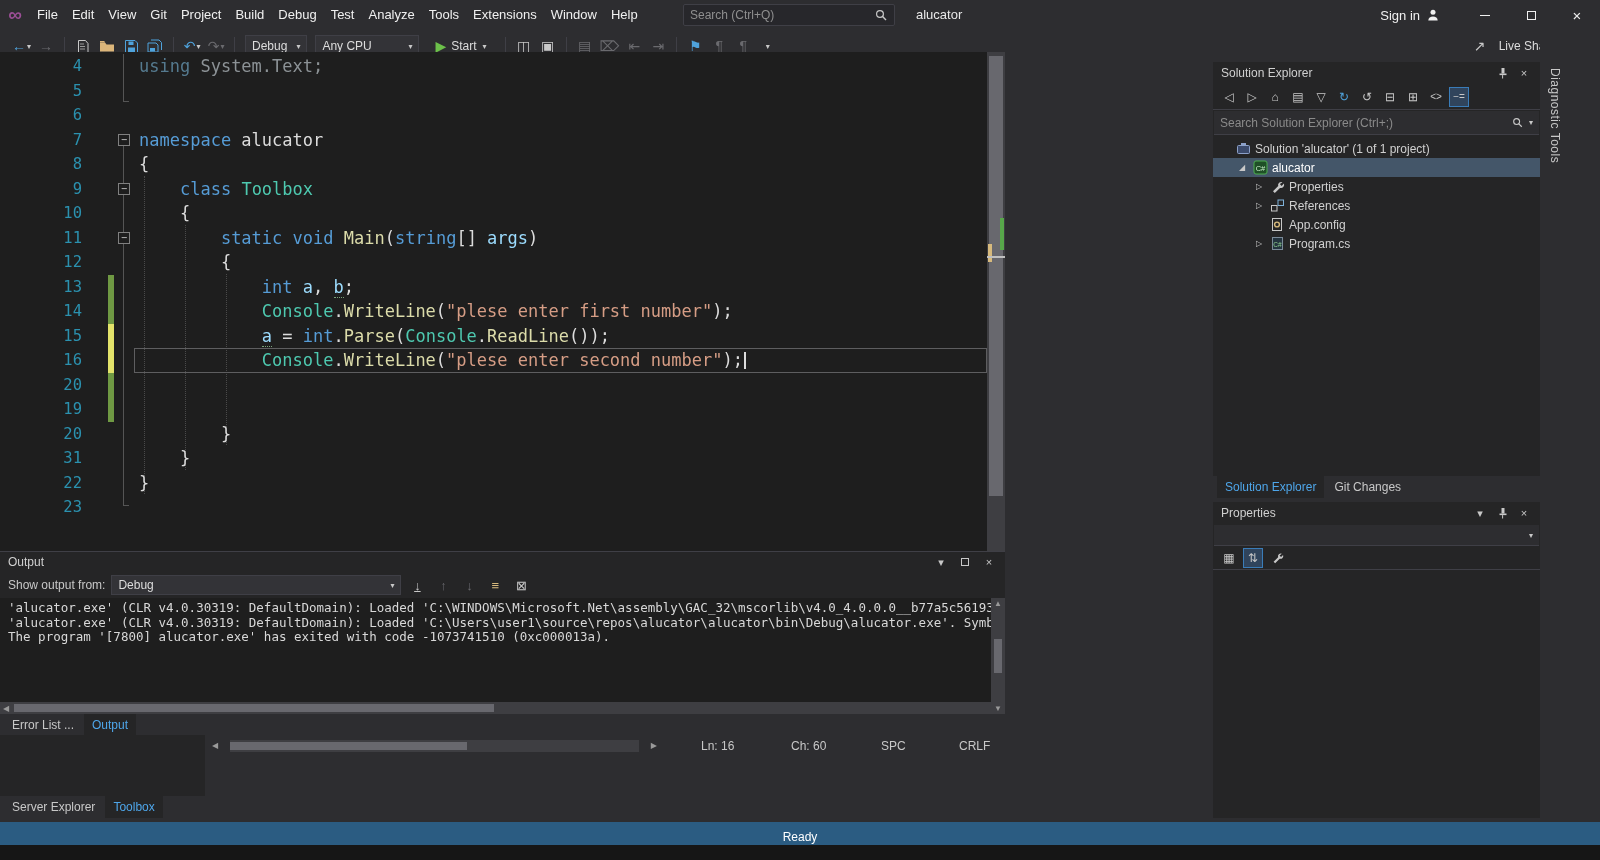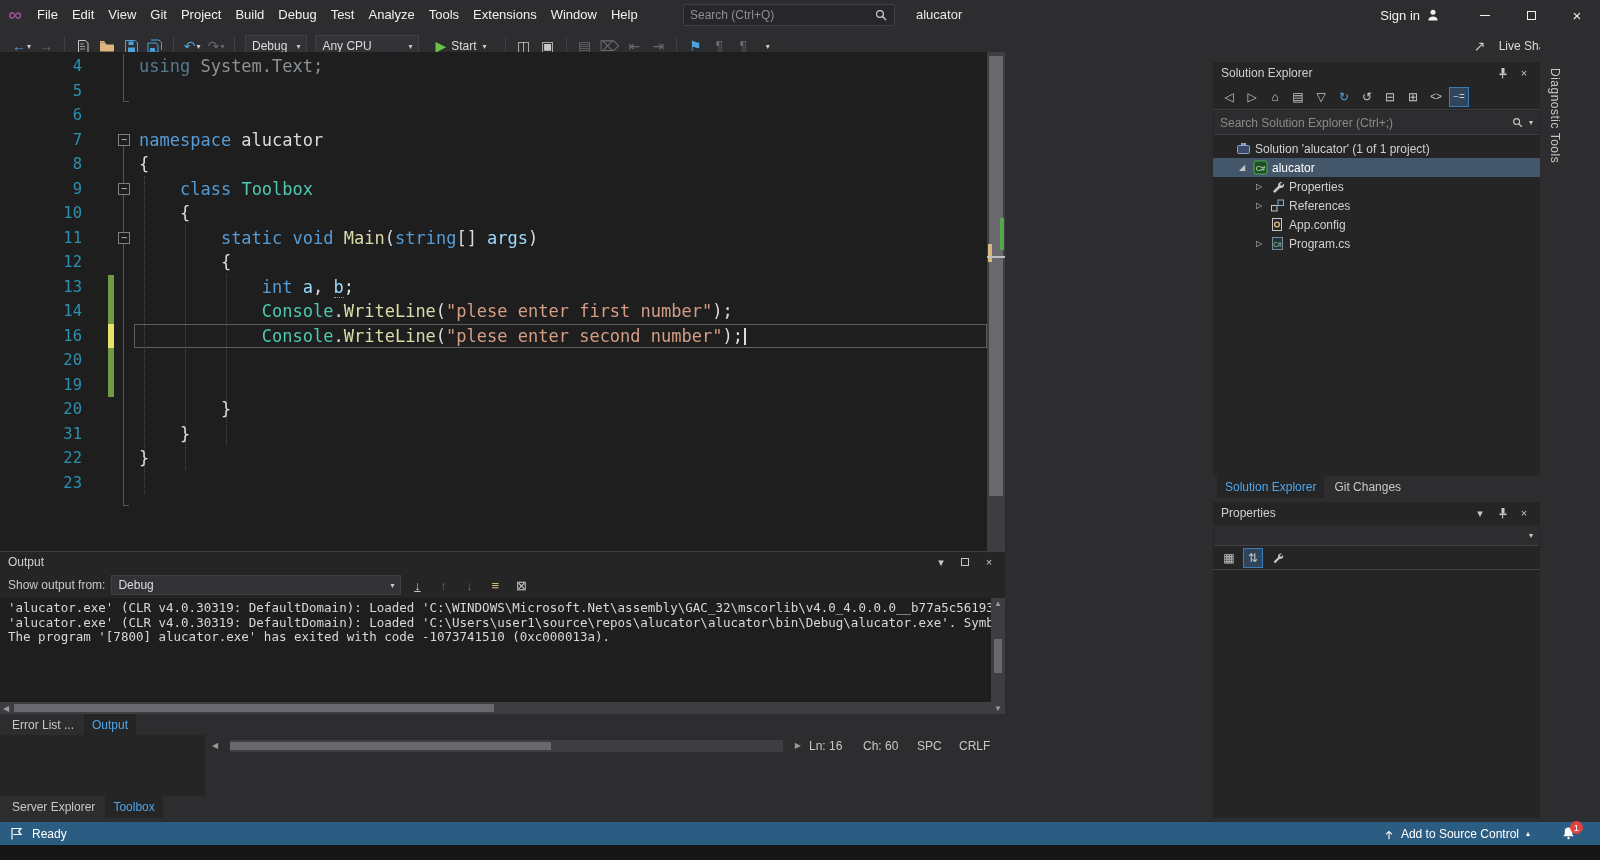--- a/index.html
+++ b/index.html
@@ -108,21 +108,21 @@
 
   
   .estatus{height:22px;background:#2d2d30;border-top:1px solid #3f3f46;display:flex;align-items:center;padding:0 8px;gap:8px;color:#c8c8c8;}
   .zoomdd{display:flex;align-items:center;gap:10px;min-width:62px;}
   .badge{display:flex;align-items:center;gap:4px;}
   .errglyph{color:#e9525e;font-size:13px;}
   .warnglyph{color:#d7ba7d;font-size:12px;}
   .navarrow{color:#4fa3dc;font-size:13px;}
   .sbtrack{flex:1;height:12px;background:#3e3e42;position:relative;margin:0 4px;}
   .sbthumb{position:absolute;left:0;top:2px;height:8px;width:58%;background:#68686e;}
-  .statfield{min-width:46px;text-align:left;}
+  .statfield{min-width:46px;text-align:left;margin-left:36px;}
 
   
   .separea{left:1213px;top:62px;width:327px;height:756px;background:transparent;position:absolute;}
   .sewin{position:absolute;left:0;top:0;width:327px;height:436px;background:#252526;}
   .setools{height:26px;display:flex;align-items:center;gap:3px;padding:0 6px;border-bottom:1px solid #3f3f46;}
   .seicon{min-width:20px;height:20px;display:flex;align-items:center;justify-content:center;color:#c8c8c8;font-size:12px;}
   .seicon.sel{border:1px solid #3a7cb8;background:#30445c;}
   .setree{padding-top:4px;}
   .trow{height:19px;display:flex;align-items:center;gap:4px;color:#d0d0d0;}
   .trow.sel{background:#445669;color:#ffffff;}
@@ -130,21 +130,21 @@
   .ticn{width:16px;display:flex;justify-content:center;}
   .propwin{position:absolute;left:0;top:440px;width:327px;height:316px;background:#252526;}
   .propcombo{height:21px;margin:1px 1px 0 1px;background:#2d2d30;border-bottom:1px solid #3f3f46;display:flex;align-items:center;justify-content:flex-end;padding:0 6px;color:#c8c8c8;}
   .proptools{height:24px;display:flex;align-items:center;gap:4px;padding:0 6px;border-bottom:1px solid #3f3f46;}
 
   
   .rstrip{position:absolute;left:1540px;top:30px;width:60px;height:790px;background:#2d2d30;}
   .diagtab{position:absolute;left:8px;top:38px;writing-mode:vertical-rl;color:#c8c8c8;font-size:12px;letter-spacing:0.5px;}
 
   
-  .statusbar{position:absolute;left:0;top:822px;width:1600px;height:23px;background:#2b5c82;display:flex;align-items:center;color:#ffffff;padding:0 10px;gap:8px;}
+  .statusbar{position:absolute;left:0;top:822px;width:1600px;height:23px;background:#2b5c82;display:flex;align-items:center;color:#ffffff;padding:0 10px;gap:8px;flex-direction:column;}
   .sbright{margin-left:auto;display:flex;align-items:center;gap:28px;padding-right:12px;}
   .srcctl{display:flex;align-items:center;gap:6px;}
   .bellwrap{position:relative;width:20px;height:20px;display:flex;align-items:center;justify-content:center;}
   .bellbadge{position:absolute;right:-5px;top:-3px;min-width:13px;height:13px;border-radius:7px;background:#e04343;color:#fff;font-size:9.5px;display:flex;align-items:center;justify-content:center;padding:0 2px;}
   .belowbar{position:absolute;left:0;top:845px;width:1600px;height:15px;background:#161616;}
   .gapline{position:absolute;left:0;top:818px;width:1600px;height:4px;background:#2d2d30;}
 </style>
 </head>
 <body>
 
@@ -418,20 +418,26 @@
             <span class="chg green"></span>
             <span class="fold"></span>
             <span class="ctext"><span class="tk-p">            </span><span class="tk-k">int</span><span class="tk-p"> </span><span class="tk-v">a</span><span class="tk-p">, </span><span class="tk-vu">b</span><span class="tk-p">;</span></span>
           </div>
           <div class="crow">
             <span class="ln">14</span>
             <span class="chg green"></span>
             <span class="fold"></span>
             <span class="ctext"><span class="tk-p">            </span><span class="tk-t">Console</span><span class="tk-p">.</span><span class="tk-m">WriteLine</span><span class="tk-p">(</span><span class="tk-s">"plese enter first number"</span><span class="tk-p">);</span></span>
           </div>
+          <div class="crow">
+            <span class="ln">15</span>
+            <span class="chg yellow"></span>
+            <span class="fold"></span>
+            <span class="ctext"><span class="tk-p">            </span><span class="tk-vu">a</span><span class="tk-p"> = </span><span class="tk-k">int</span><span class="tk-p">.</span><span class="tk-m">Parse</span><span class="tk-p">(</span><span class="tk-t">Console</span><span class="tk-p">.</span><span class="tk-m">ReadLine</span><span class="tk-p">());</span></span>
+          </div>
           <div class="crow cur">
             <span class="ln">16</span>
             <span class="chg yellow"></span>
             <span class="fold"></span>
             <span class="ctext"><span class="tk-p">            </span><span class="tk-t">Console</span><span class="tk-p">.</span><span class="tk-m">WriteLine</span><span class="tk-p">(</span><span class="tk-s">"plese enter second number"</span><span class="tk-p">);</span><span class="caret"></span></span>
           </div>
           <div class="crow">
             <span class="ln">20</span>
             <span class="chg green"></span>
             <span class="fold"></span>

